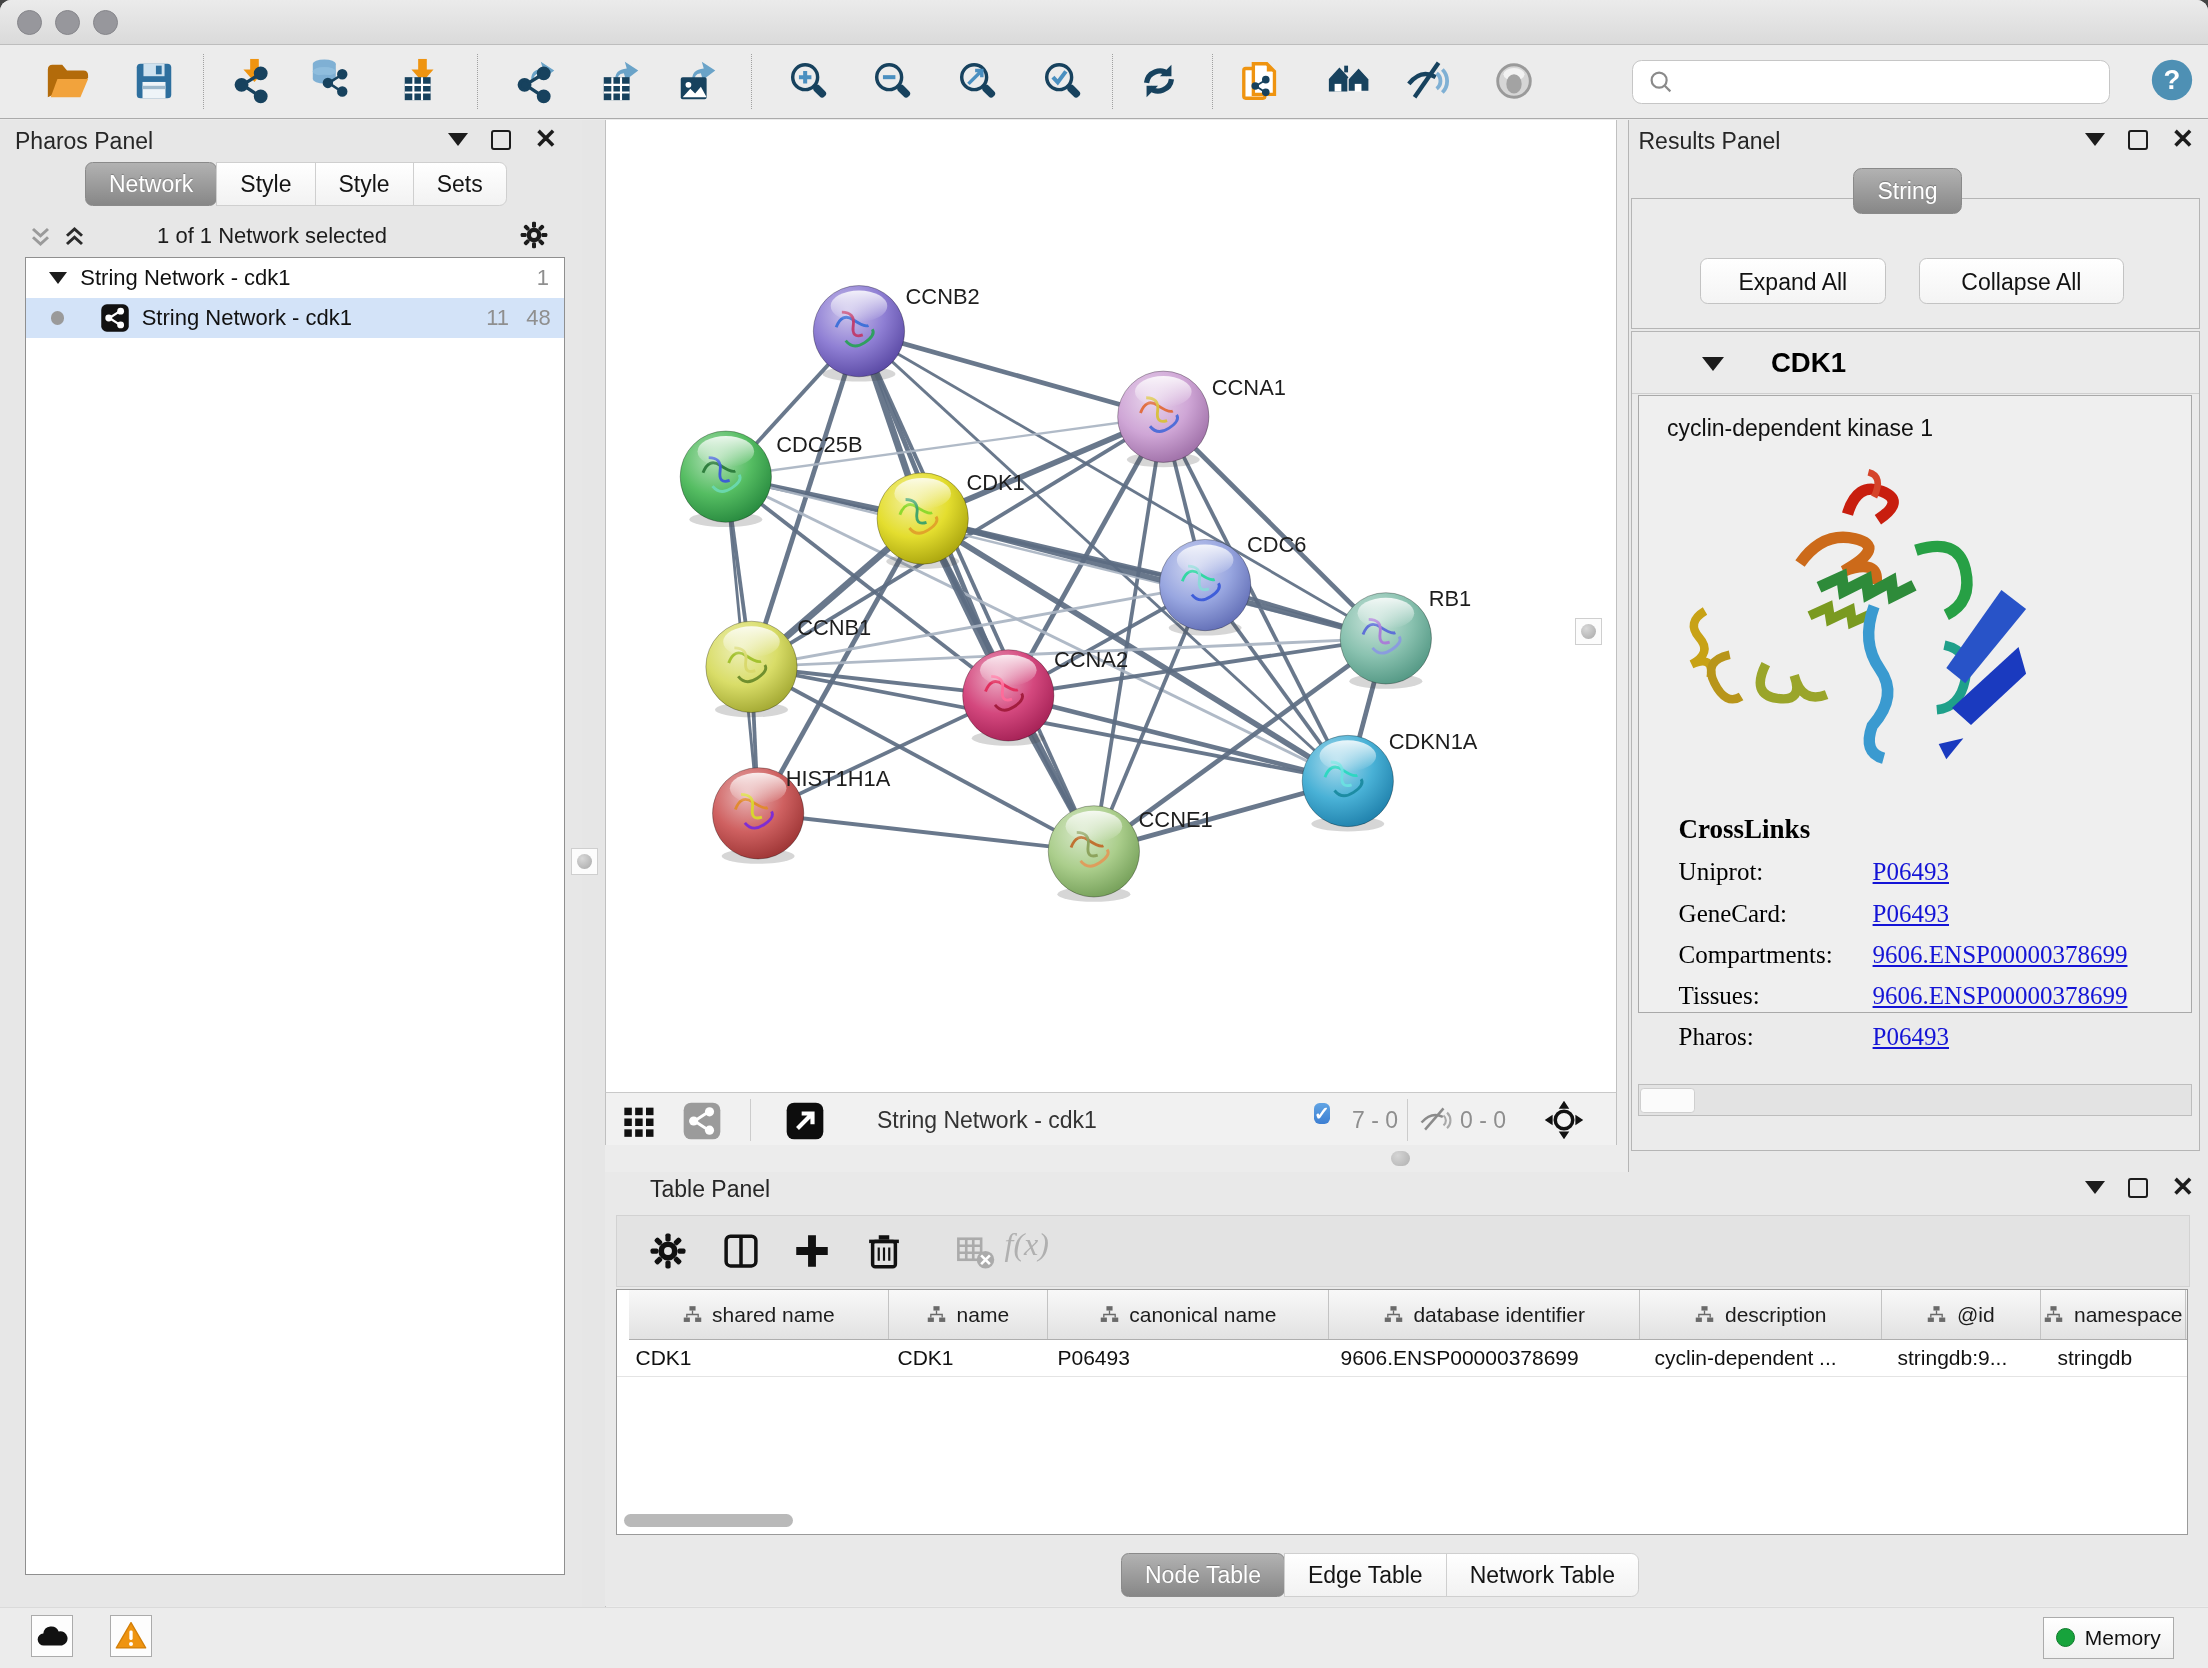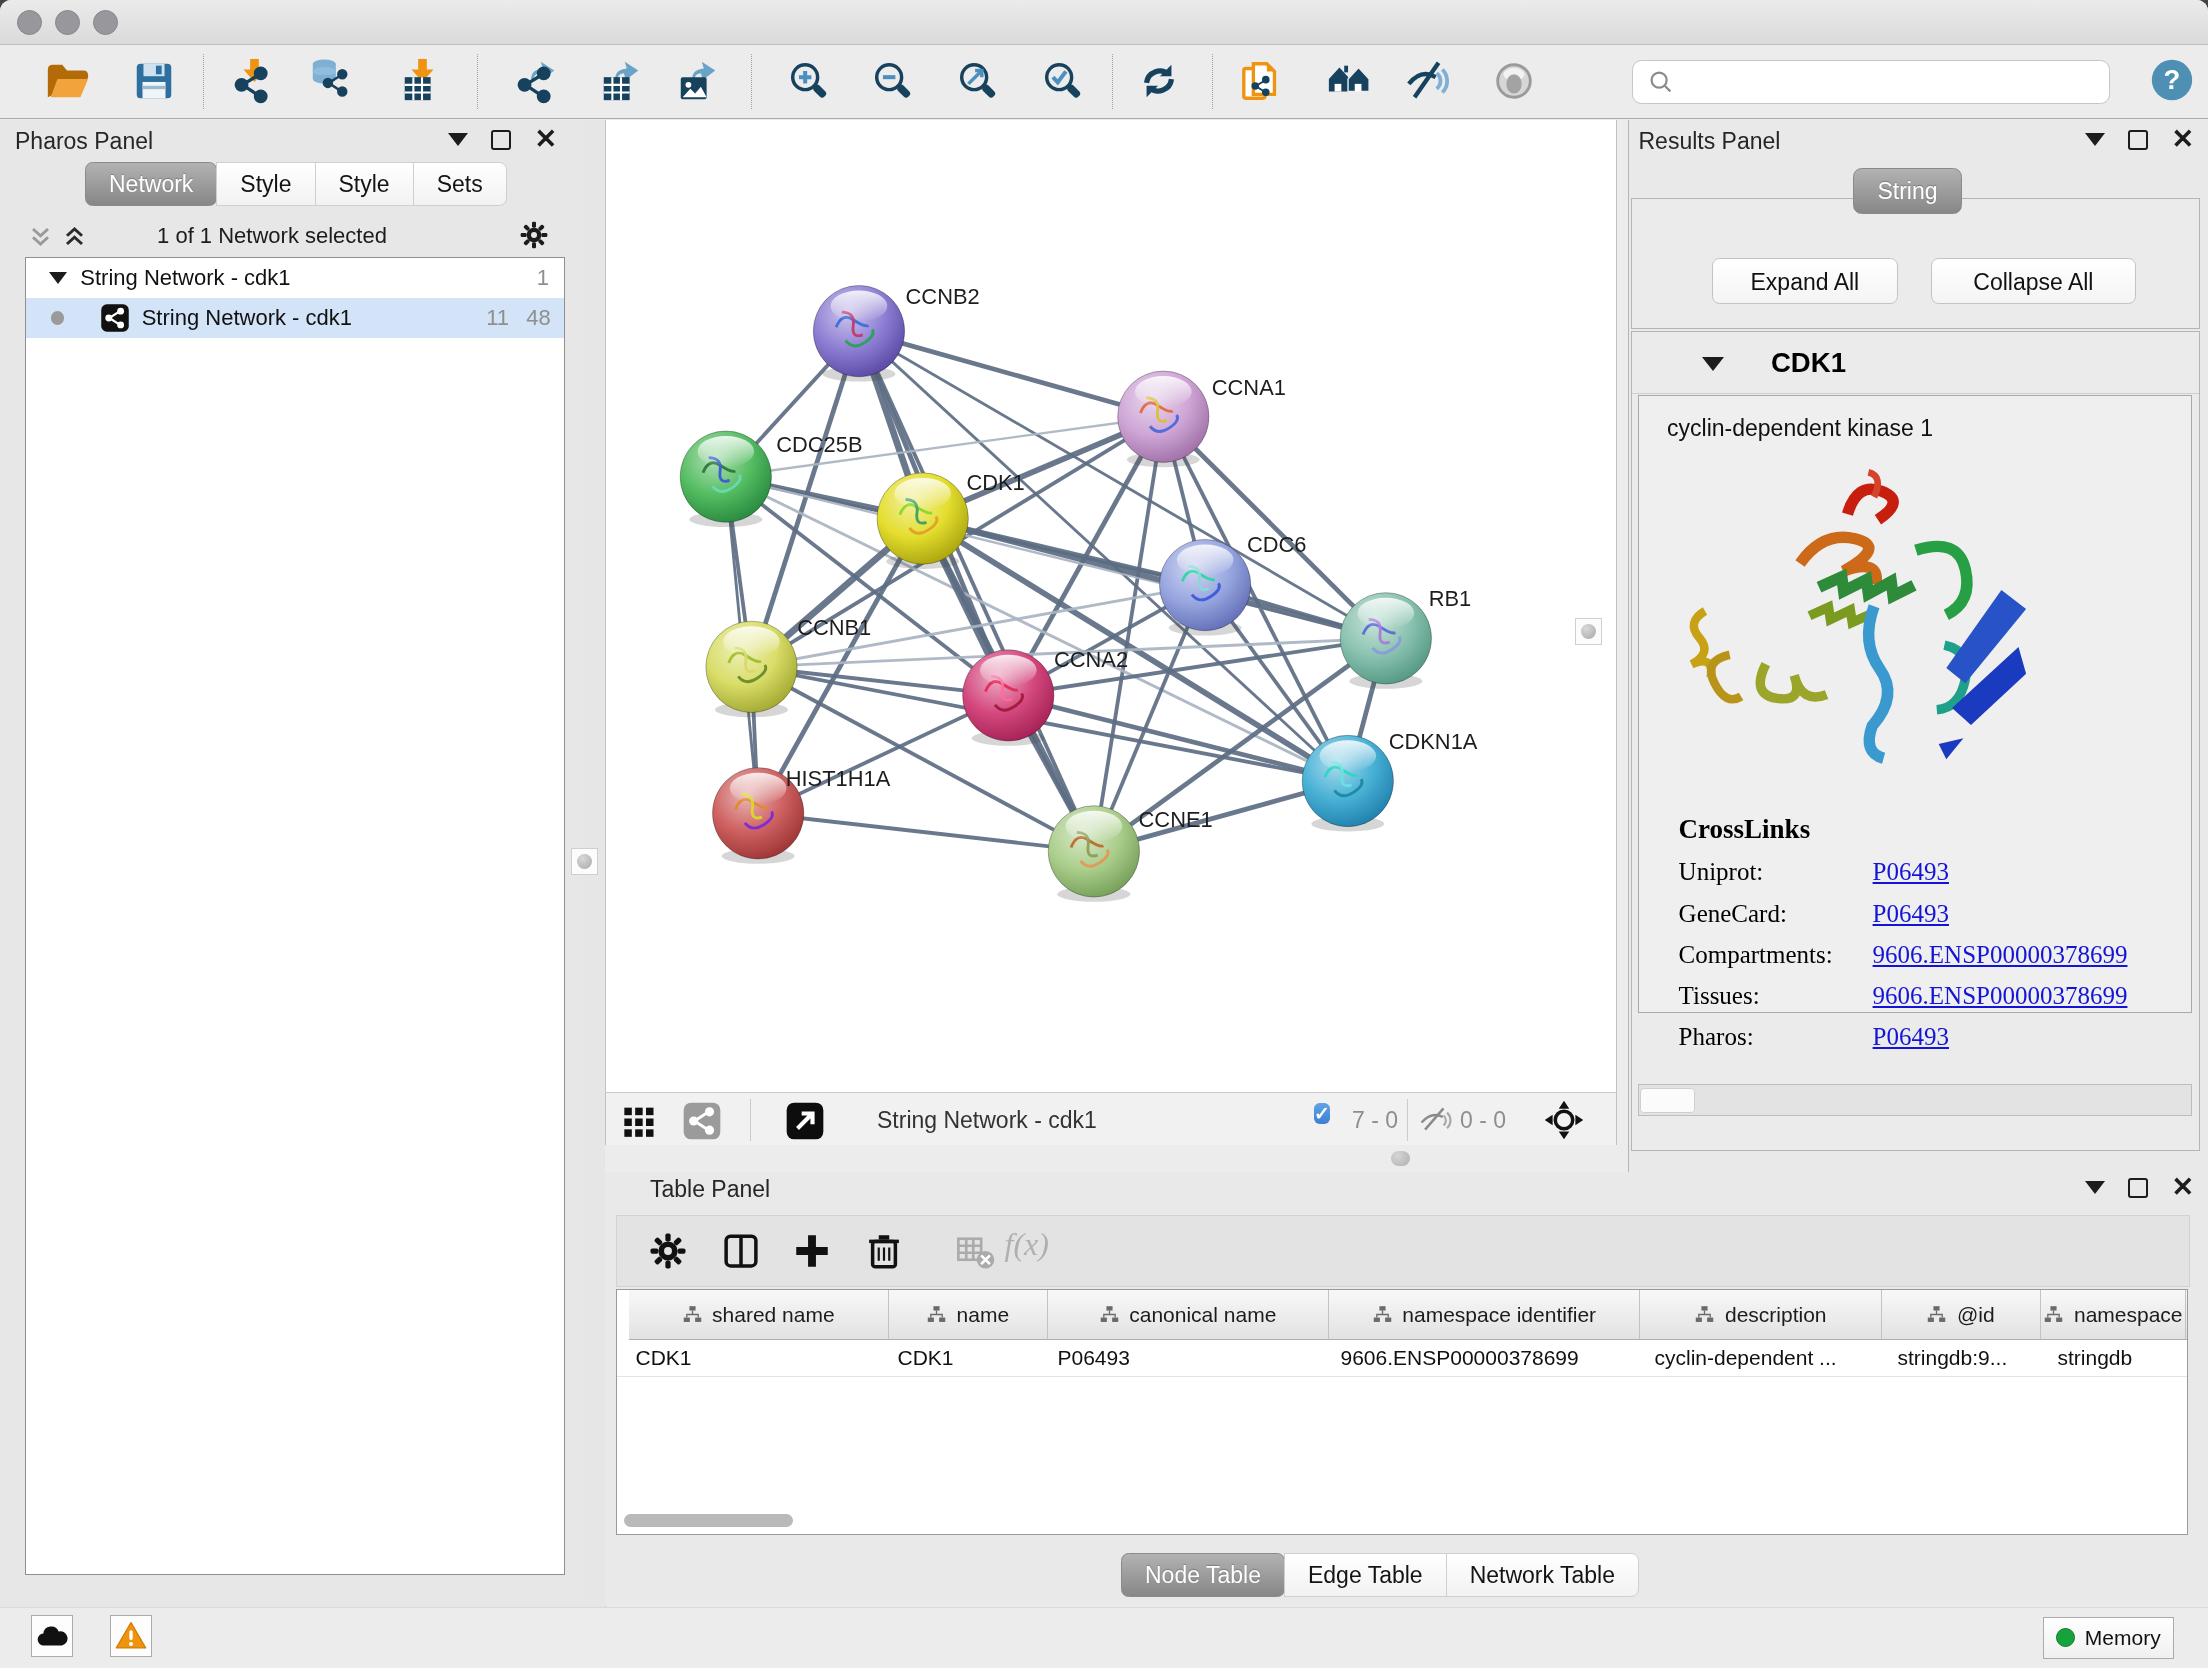--- a/index.html
+++ b/index.html
@@ -70,21 +70,21 @@
   
   #results-panel{position:absolute;left:1628px;top:120px;width:580px;height:1052px;background:#e9e9e9;
     border-left:1px solid #b5b5b5;}
   #rp-tab{position:absolute;left:224px;top:48px;width:107px;height:44px;line-height:44px;text-align:center;
     background:linear-gradient(#b2b2b2,#878787);color:#fff;font-size:23px;border-radius:8.6px;
     border:1px solid #8a8a8a;z-index:5;text-shadow:0 -1px 1px rgba(0,0,0,.25);cursor:pointer;}
   #rp-expandbox{position:absolute;left:1.9px;top:78px;width:567px;height:129px;background:#ebebeb;
     border:1.9px solid #b5b5b5;}
   .rp-btn{position:absolute;top:59px;height:46px;background:linear-gradient(#ffffff,#f4f4f4);
     border:1.9px solid #c3c3c3;border-radius:7.6px;font-size:23px;color:#111;text-align:center;
-    line-height:44px;cursor:pointer;font-family:"Liberation Sans",sans-serif;margin-left:12px;}
+    line-height:44px;cursor:pointer;font-family:"Liberation Sans",sans-serif;}
   #rp-card{position:absolute;left:1.9px;top:211px;width:567px;height:818px;background:#ebebeb;
     border:1.9px solid #b5b5b5;}
   #rp-card-header{position:absolute;left:0;top:0;width:100%;height:61px;border-bottom:1px solid #cfcfcf;}
   #rp-card-inner{position:absolute;left:5.7px;top:63px;width:552px;height:616px;background:#efefef;
     border:1px solid #a9a9a9;}
   #rp-desc{position:absolute;left:28.5px;top:19px;font-size:23px;color:#111;}
   #crosslinks{position:absolute;left:40px;top:418px;font-family:"Liberation Serif",serif;}
   #crosslinks-title{font-size:27px;font-weight:bold;color:#000;}
   .cl-row{display:flex;margin-top:13.3px;font-size:25px;}
   .cl-label{width:194px;color:#000;}
@@ -825,21 +825,21 @@
           </div>
           <div class="nt-hcell" style="width: 314px;">
             <svg width="21" height="21" viewBox="0 0 48 48">
               <g fill="#6a6a6a">
                 <rect x="17" y="5" width="14" height="10"></rect>
                 <rect x="4" y="31" width="14" height="10"></rect>
                 <rect x="30" y="31" width="14" height="10"></rect>
               </g>
               <path d="M24 15v9M11 31v-7h26v7" fill="none" stroke="#6a6a6a" stroke-width="3"></path>
             </svg>
-            <span>namespace identifier</span>
+            <span>database identifier</span>
           </div>
           <div class="nt-hcell" style="width: 243px;">
             <svg width="21" height="21" viewBox="0 0 48 48">
               <g fill="#6a6a6a">
                 <rect x="17" y="5" width="14" height="10"></rect>
                 <rect x="4" y="31" width="14" height="10"></rect>
                 <rect x="30" y="31" width="14" height="10"></rect>
               </g>
               <path d="M24 15v9M11 31v-7h26v7" fill="none" stroke="#6a6a6a" stroke-width="3"></path>
             </svg>

